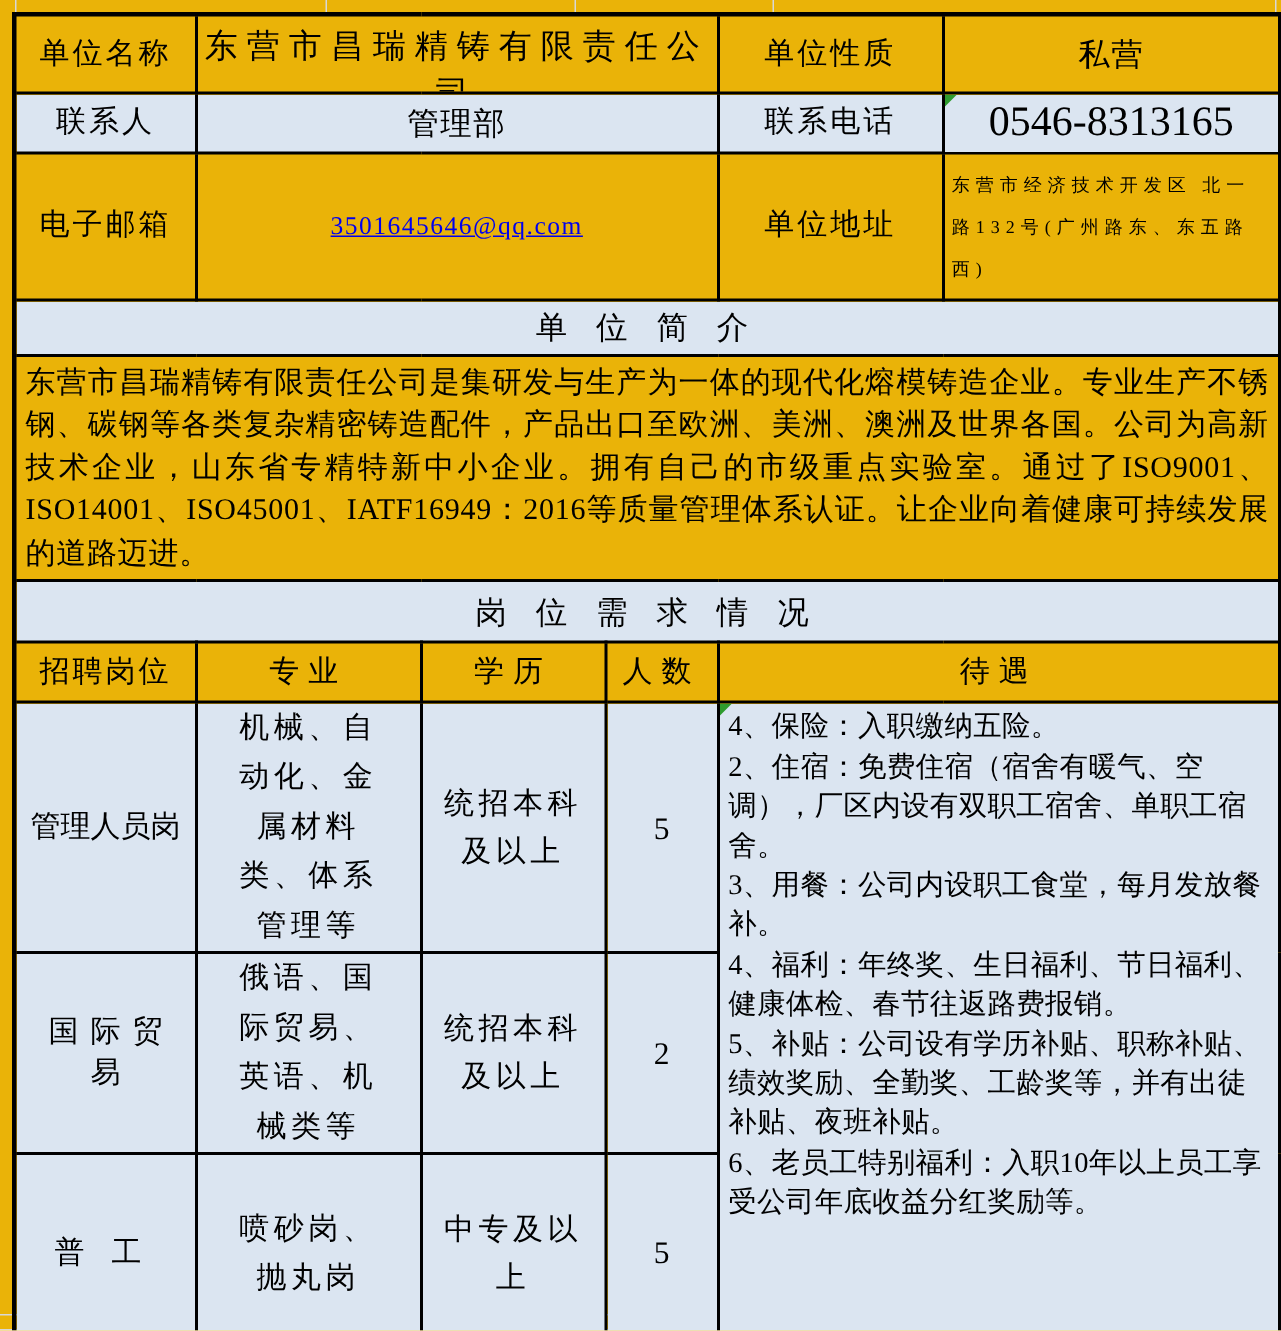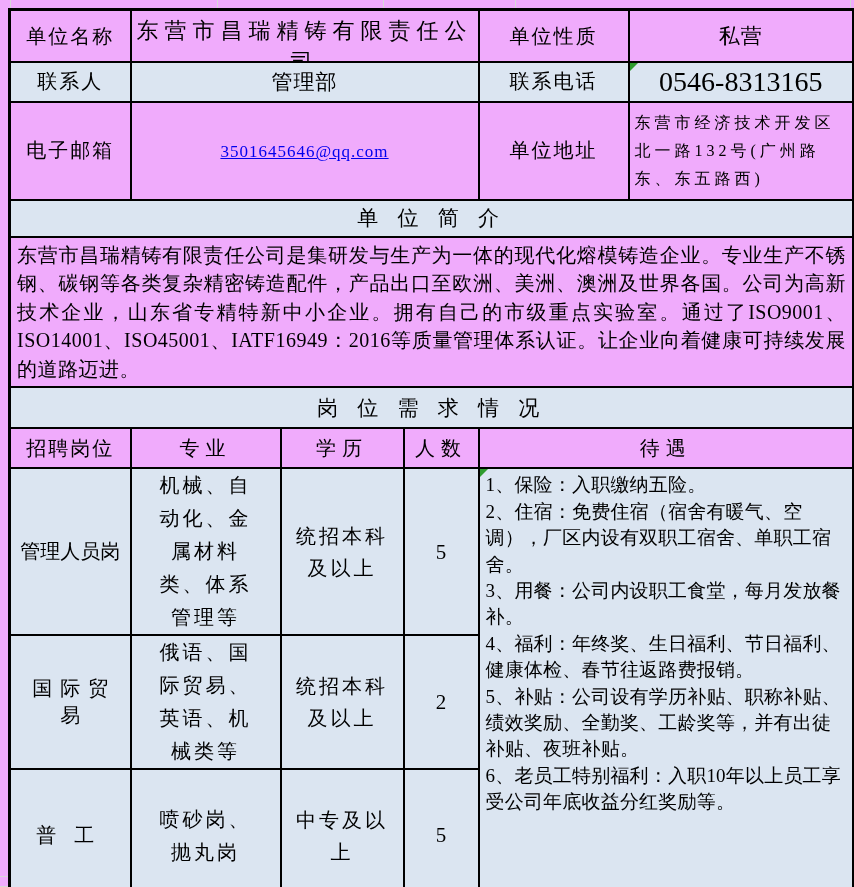--- a/index.html
+++ b/index.html
@@ -1,17 +1,17 @@
 <!DOCTYPE html>
 <html><head>
 <meta charset="utf-8">
 <style>
   html,body{margin:0;padding:0;background:#fff;}
   .sheet{
-    position:relative;width:854px;height:887px;background:#f0abfc;overflow:hidden;
+    position:relative;width:854px;height:887px;background:#eab308;overflow:hidden;
     font-family:"Liberation Serif","DejaVu Serif",serif;color:#000;
   }
   
   .vgrid,.hgrid{position:absolute;background:#d8d8d8;}
   .vgrid{width:1px;}
   .hgrid{height:1px;}
 
   table.main{
     position:absolute;left:8px;top:8px;width:844px;
     border-collapse:collapse;table-layout:fixed;
@@ -31,21 +31,21 @@
   .company{vertical-align:top;padding:0 2px;}
   .company .clip{
     height:46px;overflow:hidden;font-size:22px;letter-spacing:6px;
     line-height:31px;padding-top:4px;text-align:center;
   }
   .sectitle{letter-spacing:7px;font-size:21px;}
   .value-big{font-size:21px;letter-spacing:1px;}
   .phone{font-size:28px;position:relative;}
   .emaillink{color:#0000ee;text-decoration:underline;font-size:17px;letter-spacing:1px;}
   .address{
-    text-align:left;font-size:16px;letter-spacing:4px;line-height:28px;padding:0 5px;
+    text-align:left;font-size:12px;letter-spacing:4px;line-height:28px;padding:0 5px;
   }
   .intro{
     text-align:justify;font-size:20px;line-height:28.5px;
     padding:3px 6px;vertical-align:top;letter-spacing:0.5px;
   }
   .hdr2{letter-spacing:6px;}
   .major{letter-spacing:3px;font-size:20px;line-height:33px;padding:0 18px;}
   .edu{letter-spacing:3px;font-size:20px;line-height:32px;padding:0 9px;}
   .pos{font-size:20px;}
   .ls-wide{letter-spacing:8px;padding-left:12px;}
@@ -140,21 +140,21 @@
       <td colspan="2" class="hdr2">待遇</td>
     </tr>
 
     <tr class="r8">
       <td class="blue pos">管理人员岗</td>
       <td class="blue major">机械、自动化、金属材料类、体系管理等</td>
       <td class="blue edu">统招本科及以上</td>
       <td class="blue num">5</td>
       <td colspan="2" rowspan="3" class="blue treat">
         <div class="flag"></div>
-        <div>1、保险：入职缴纳五险。</div>
+        <div>4、保险：入职缴纳五险。</div>
         <div>2、住宿：免费住宿（宿舍有暖气、空调），厂区内设有双职工宿舍、单职工宿舍。</div>
         <div>3、用餐：公司内设职工食堂，每月发放餐补。</div>
         <div>4、福利：年终奖、生日福利、节日福利、健康体检、春节往返路费报销。</div>
         <div>5、补贴：公司设有学历补贴、职称补贴、绩效奖励、全勤奖、工龄奖等，并有出徒补贴、夜班补贴。</div>
         <div>6、老员工特别福利：入职10年以上员工享受公司年底收益分红奖励等。</div>
       </td>
     </tr>
 
     <tr class="r9">
       <td class="blue pos ls-wide">国际贸易</td>

